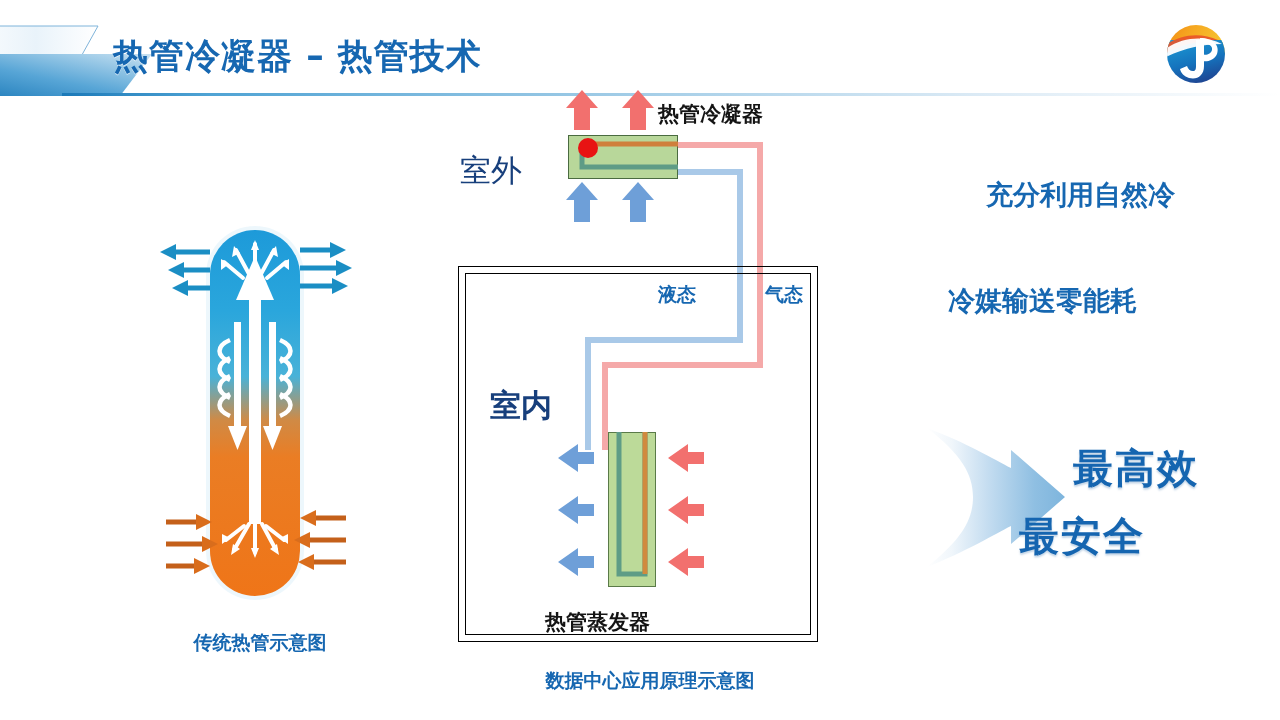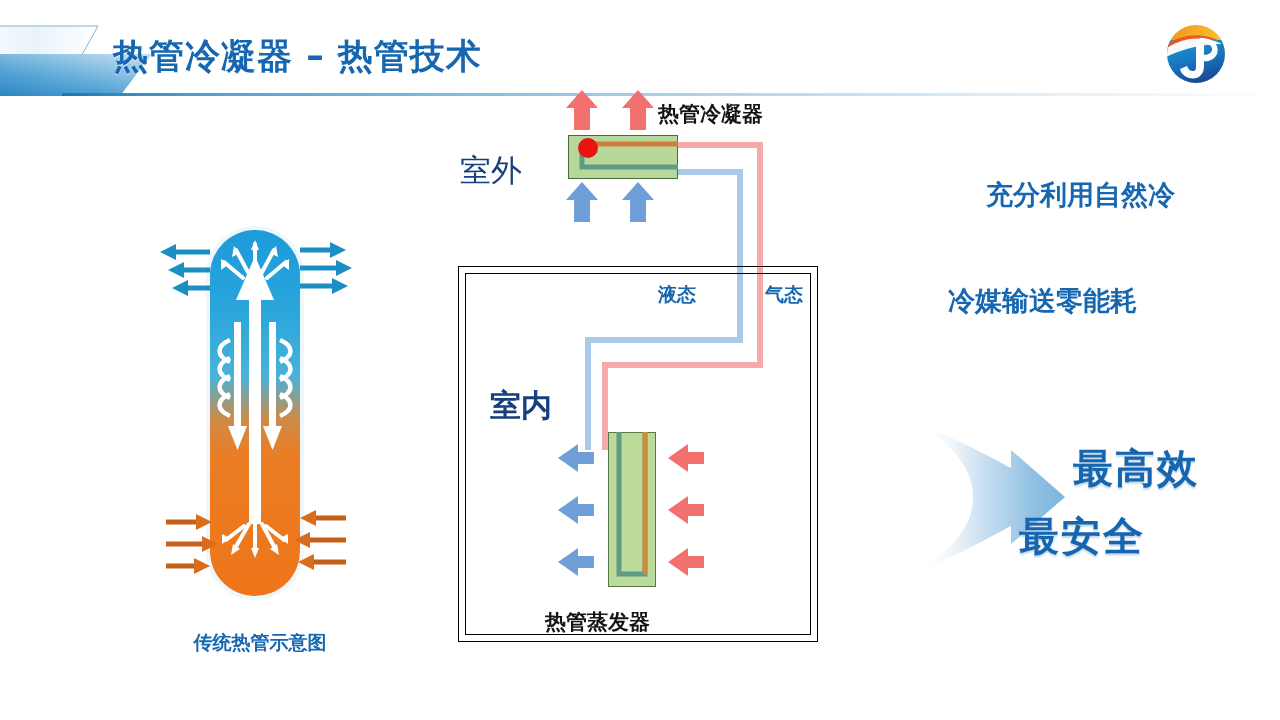--- a/index.html
+++ b/index.html
@@ -328,20 +328,21 @@
       <polygon points="8,122 28,108 28,116 44,116 44,128 28,128 28,136" fill="#6e9fd8"></polygon>
 
       <polygon points="118,18 138,4 138,12 154,12 154,24 138,24 138,32" fill="#f2706e"></polygon>
       <polygon points="118,70 138,56 138,64 154,64 154,76 138,76 138,84" fill="#f2706e"></polygon>
       <polygon points="118,122 138,108 138,116 154,116 154,128 138,128 138,136" fill="#f2706e"></polygon>
     </svg>
 
     <div class="lbl-evap">热管蒸发器</div>
   </div>
 
+  <div class="center-caption">数据中心应用原理示意图</div>
 
   <div class="r-line1">充分利用自然冷</div>
   <div class="r-line2">冷媒输送零能耗</div>
 
   <svg class="big-arrow" viewBox="0 0 145 155">
     <defs>
       <linearGradient id="arrG" x1="0" y1="0" x2="1" y2="0">
         <stop offset="0" stop-color="#ffffff"></stop>
         <stop offset="0.18" stop-color="#f0f6fb"></stop>
         <stop offset="0.45" stop-color="#c3dcf0"></stop>

